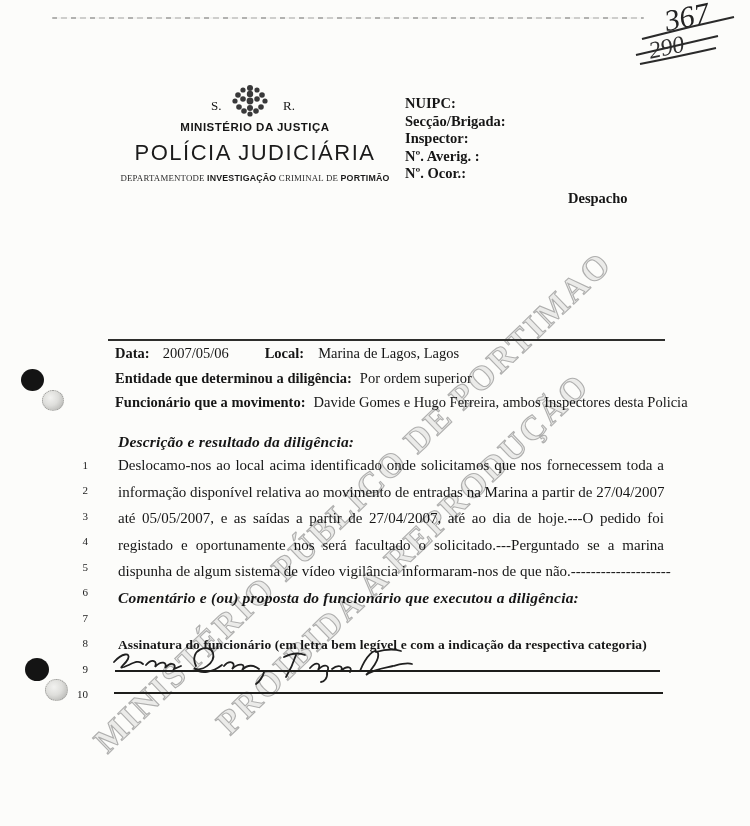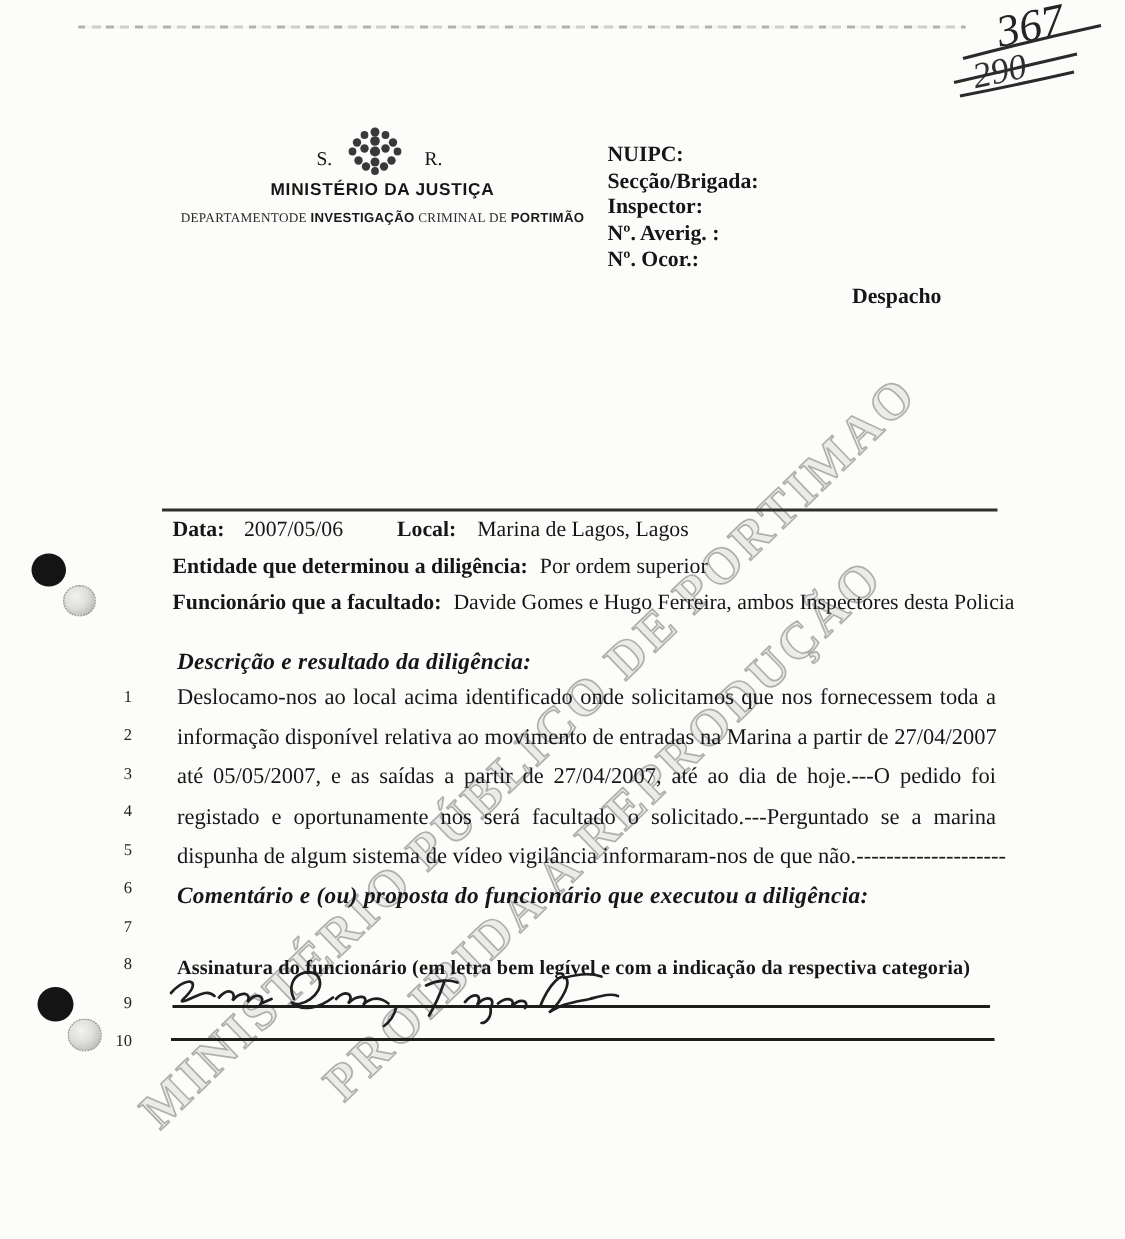--- a/index.html
+++ b/index.html
@@ -139,20 +139,21 @@
               <circle cx="33" cy="23" r="2.8"></circle>
             <circle cx="16" cy="27" r="2.8"></circle>
               <circle cx="28" cy="27" r="2.8"></circle>
             <circle cx="22" cy="24" r="3"></circle>
               <circle cx="22" cy="30" r="2.6"></circle>
           </g>
         </svg>
         <span class="sr-r">R.</span>
       </div>
       <div class="ministry">MINISTÉRIO DA JUSTIÇA</div>
+      <div class="police">POLÍCIA JUDICIÁRIA</div>
       <div class="dept">
         <span class="plain">DEPARTAMENTODE</span>
         <span class="boldsans">INVESTIGAÇÃO</span>
         <span class="plain">CRIMINAL DE</span>
         <span class="boldsans">PORTIMÃO</span>
       </div>
     </div>
 
     <div class="hdr-right">
       <div>NUIPC:</div>
@@ -167,21 +168,21 @@
 
     <div class="meta">
       <div class="meta-rule"></div>
       <div class="meta-row">
         <span class="lab">Data:</span><span class="m-data-val">2007/05/06</span><span class="lab m-local-lab">Local:</span><span class="m-local-val">Marina de Lagos, Lagos</span>
       </div>
       <div class="meta-row">
         <span class="lab">Entidade que determinou a diligência:</span><span class="m-val">Por ordem superior</span>
       </div>
       <div class="meta-row">
-        <span class="lab">Funcionário que a facultado:</span><span class="m-val">Davide Gomes e Hugo Ferreira, ambos Inspectores desta Policia</span>
+        <span class="lab">Funcionário que a movimento:</span><span class="m-val">Davide Gomes e Hugo Ferreira, ambos Inspectores desta Policia</span>
       </div>
     </div>
 
     <div class="line-nums">
       <div>1</div>
       <div>2</div>
       <div>3</div>
       <div>4</div>
       <div>5</div>
       <div>6</div>

